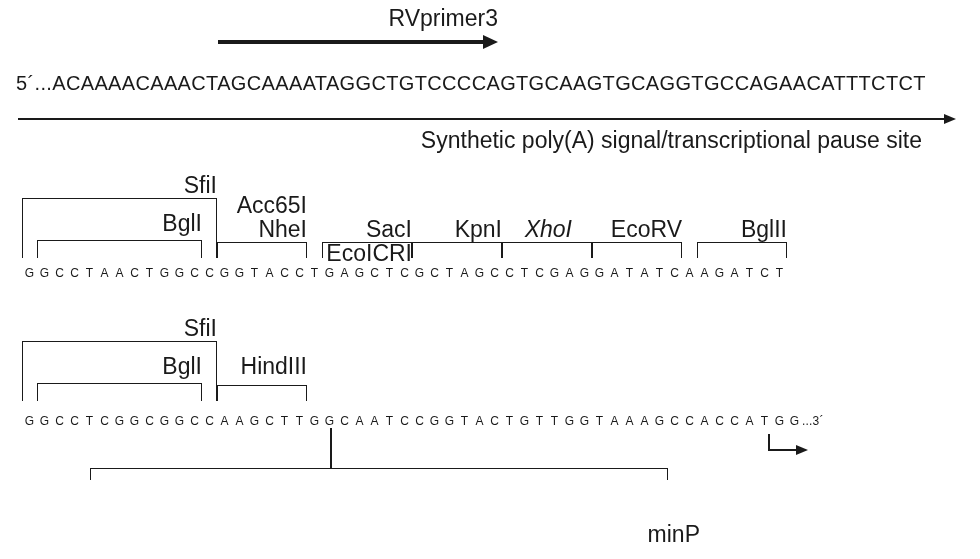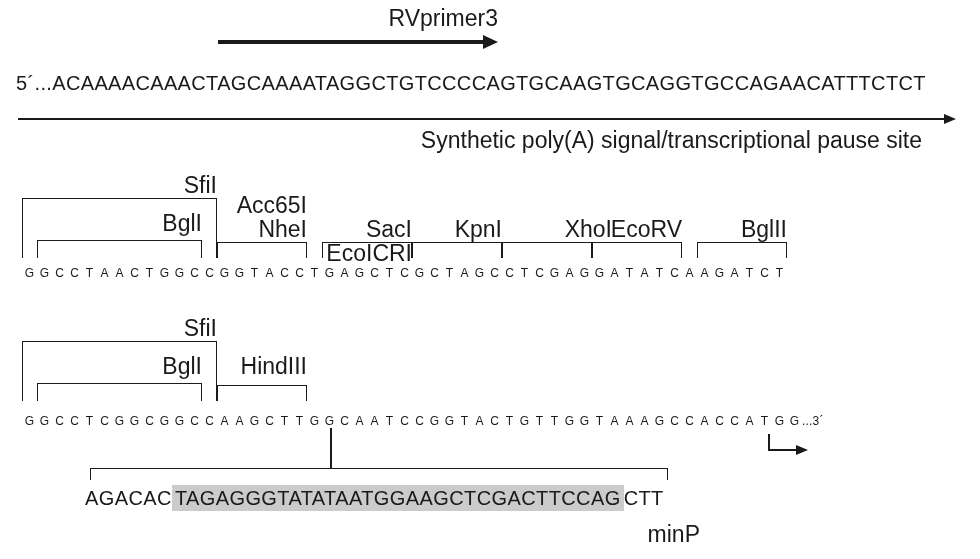--- a/index.html
+++ b/index.html
@@ -37,21 +37,21 @@
   <div class="tri" style="left:944px;top:114px;border-width:5px 0 5px 12px;"></div>
   <div class="lbl" style="left:2px;top:130px;width:920px;">Synthetic poly(A) signal/transcriptional pause site</div>
 
   <div class="lbl" style="left:22px;top:175px;width:195px;">SfiI</div>
   <div class="lbl" style="left:217px;top:195px;width:90px;">Acc65I</div>
   <div class="lbl" style="left:322px;top:195px;width:90px;margin-top:48px;">EcoICRI</div>
   <div class="lbl" style="left:37px;top:213px;width:165px;">BglI</div>
   <div class="lbl" style="left:217px;top:219px;width:90px;">NheI</div>
   <div class="lbl" style="left:322px;top:219px;width:90px;">SacI</div>
   <div class="lbl" style="left:412px;top:219px;width:90px;">KpnI</div>
-  <div class="lbl" style="left:522px;top:219px;width:90px;">XhoI</div>
+  <div class="lbl" style="left:482px;top:219px;width:90px;font-style:italic;">XhoI</div>
   <div class="lbl" style="left:592px;top:219px;width:90px;">EcoRV</div>
   <div class="lbl" style="left:697px;top:219px;width:90px;">BglII</div>
 
   <div class="bracket" style="left:22px;top:198px;width:195px;height:60px;"></div>
   <div class="bracket" style="left:37px;top:240px;width:165px;height:18px;"></div>
   <div class="bracket" style="left:217px;top:242px;width:90px;height:16px;"></div>
   <div class="bracket" style="left:322px;top:242px;width:90px;height:16px;"></div>
   <div class="bracket" style="left:412px;top:242px;width:90px;height:16px;"></div>
   <div class="bracket" style="left:502px;top:242px;width:90px;height:16px;"></div>
   <div class="bracket" style="left:592px;top:242px;width:90px;height:16px;"></div>
@@ -72,19 +72,16 @@
   </div>
 
   <div class="vline" style="left:330px;top:428px;height:40px;"></div>
 
   <div class="vline" style="left:768px;top:434px;height:17px;"></div>
   <div class="hline" style="left:768px;top:449px;width:30px;height:2px;"></div>
   <div class="tri" style="left:796px;top:445px;border-width:5px 0 5px 12px;"></div>
 
   <div class="bracket" style="left:90px;top:468px;width:578px;height:12px;"></div>
 
-  <div class="seq big" style="left:85px;top:487px;letter-spacing:0.4px;">
-    <span>AGACAC</span><span class="hl">TAGAGGGTATATAATGGAAGCTCGACTTCCAG</span><span>CTT</span>
-  </div>
 
   <div class="lbl" style="left:85px;top:524px;width:615px;">minP</div>
 
 </div>
 
 </body></html>

